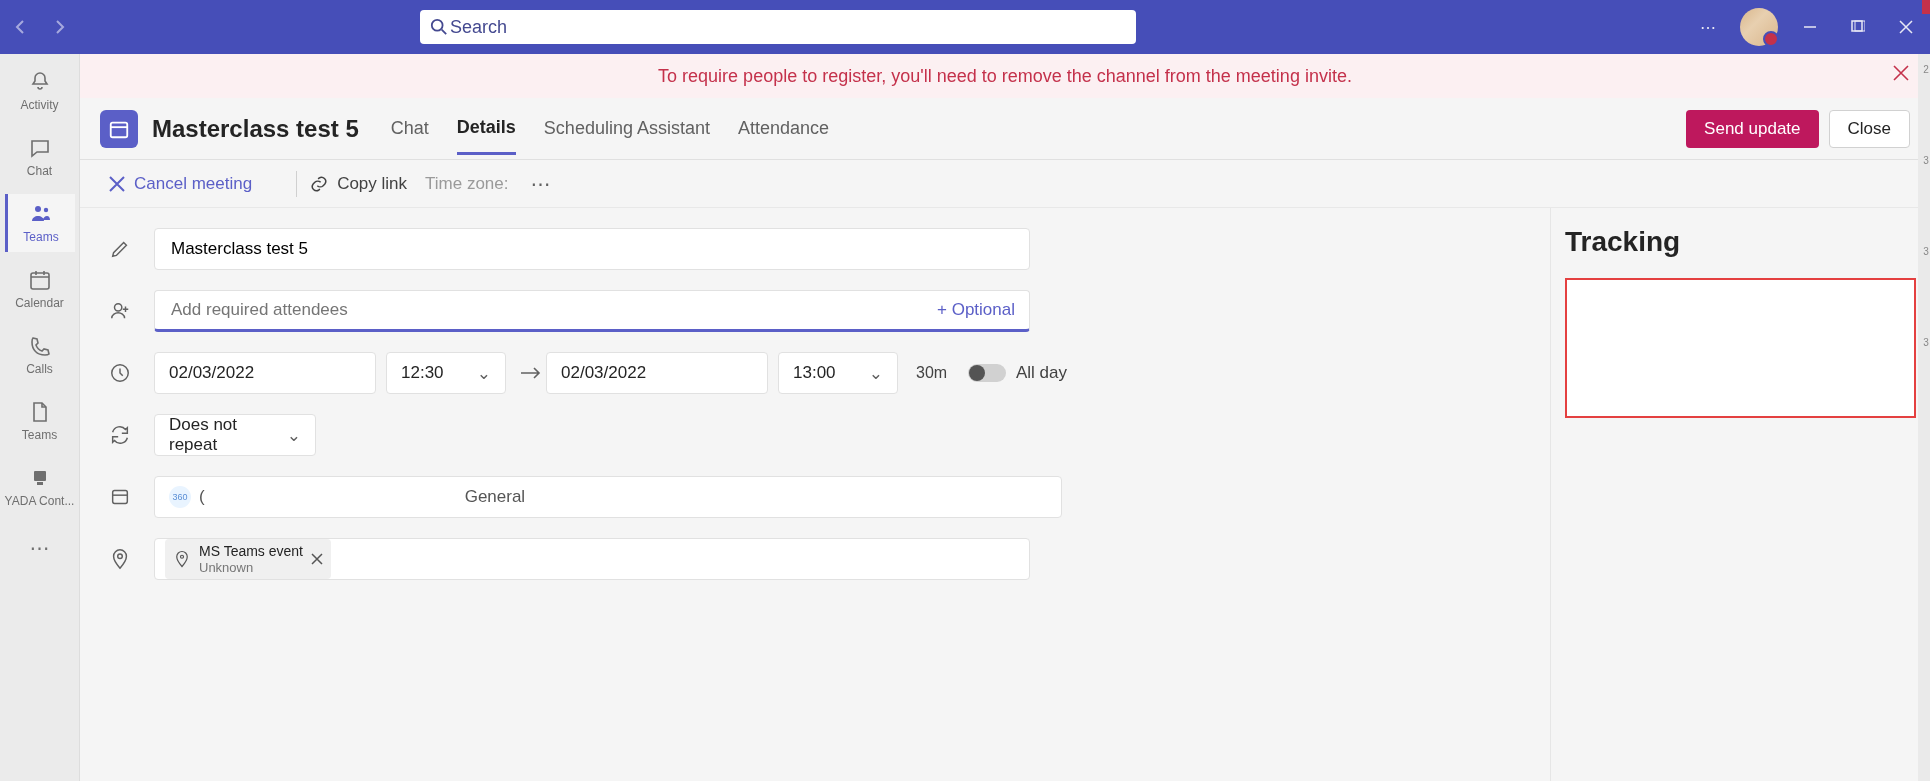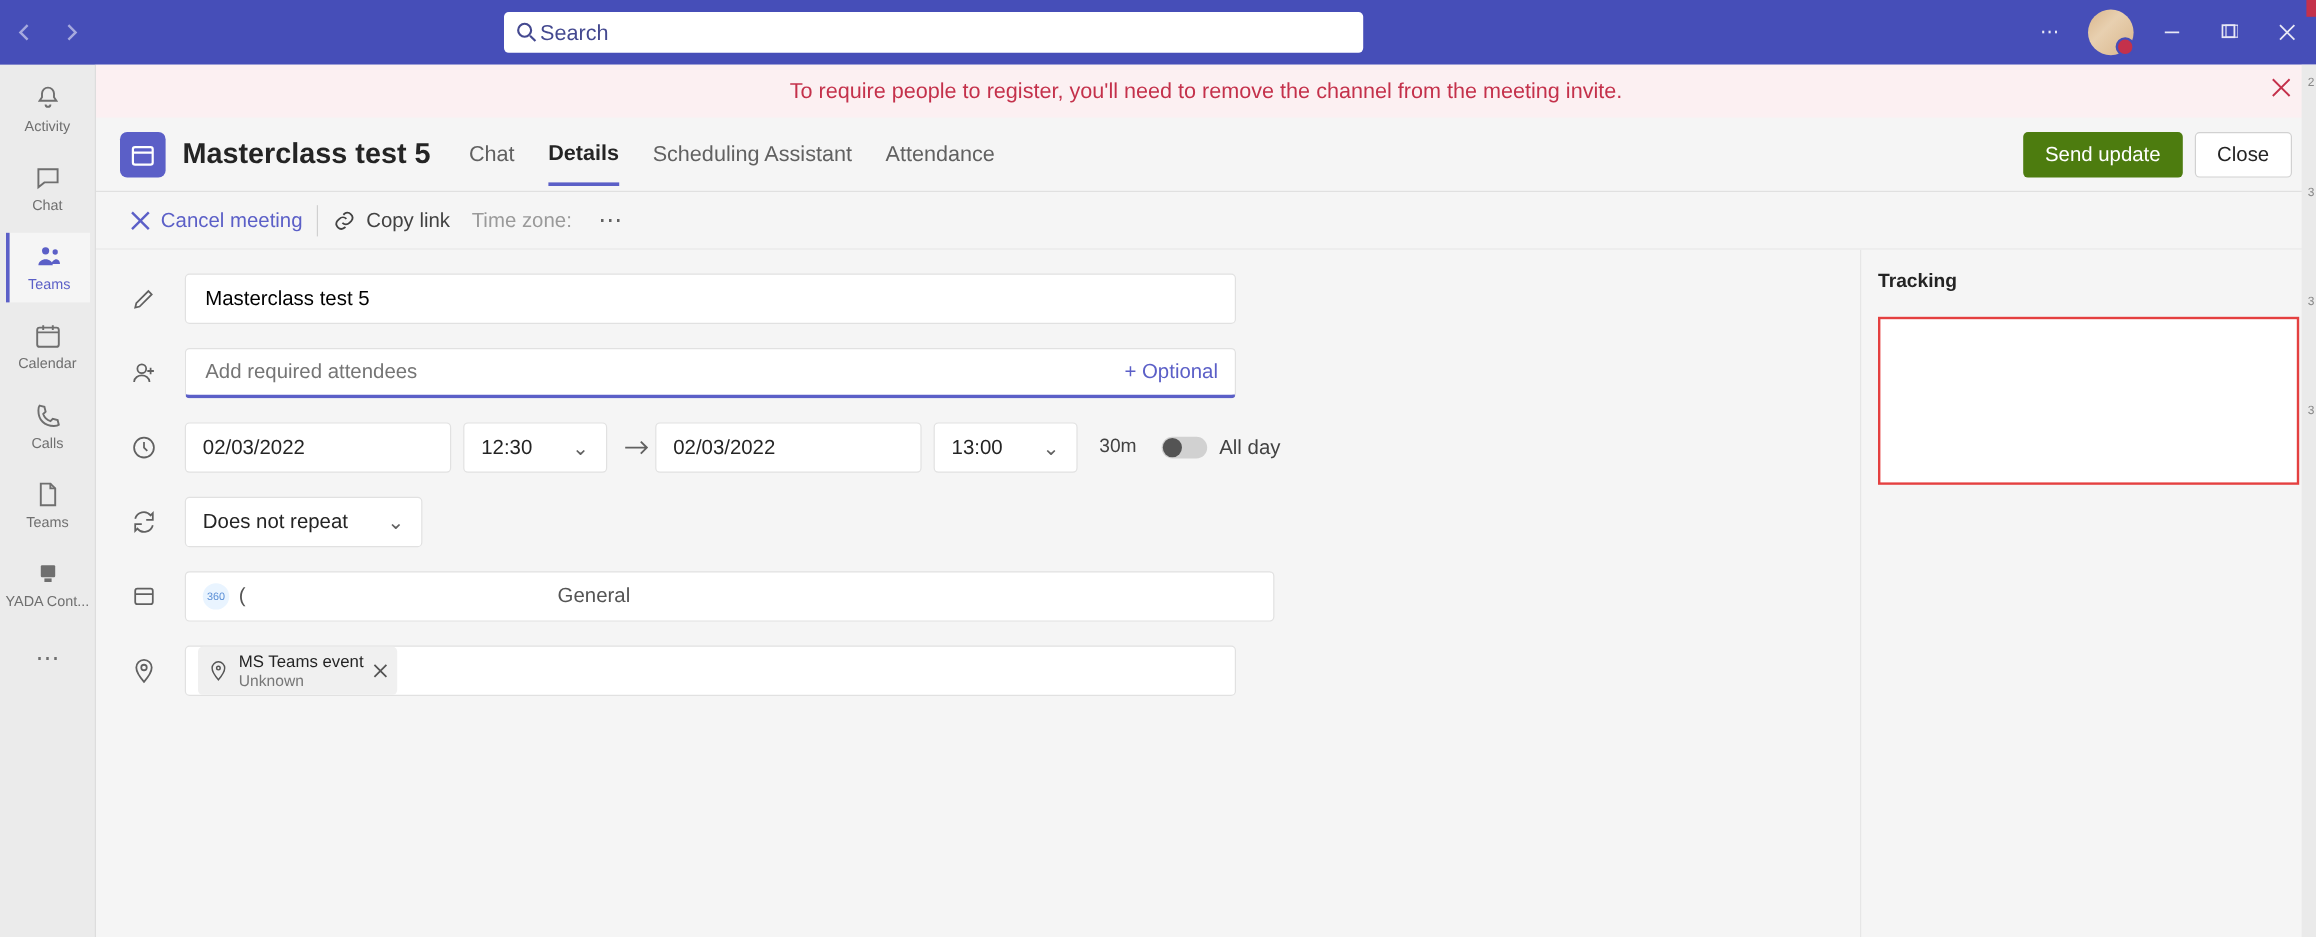--- a/index.html
+++ b/index.html
@@ -29,51 +29,51 @@
 
   .warnbar{height:44px;background:#fcf0f2;color:#c4314b;display:flex;align-items:center;justify-content:center;font-size:18px;position:relative;}
   .warnbar .xbtn{position:absolute;right:20px;top:10px;cursor:pointer;}
 
   .tabsrow{height:62px;display:flex;align-items:center;padding:0 20px;background:#f5f5f5;border-bottom:1px solid #e0e0e0;}
   .calicon{width:38px;height:38px;border-radius:6px;background:#5b5fc7;display:flex;align-items:center;justify-content:center;margin-right:14px;}
   .mtitle{font-size:24px;font-weight:700;margin-right:18px;}
   .tab{font-size:18px;color:#616161;margin:0 14px;cursor:pointer;padding:14px 0;}
   .tab.active{color:#242424;font-weight:600;border-bottom:3px solid #5b5fc7;}
   .btn{height:38px;padding:0 18px;border-radius:4px;font-size:17px;display:flex;align-items:center;cursor:pointer;}
-  .btn.primary{background:#4d7c0f;color:#fff;margin-right:10px;}
+  .btn.primary{background:#be185d;color:#fff;margin-right:10px;}
   .btn.secondary{background:#fff;border:1px solid #d1d1d1;color:#242424;}
 
   .actionrow{height:48px;display:flex;align-items:center;padding:0 20px 0 28px;border-bottom:1px solid #e8e8e8;font-size:17px;color:#616161;}
-  .actionrow .link{color:#5b5fc7;display:flex;align-items:center;cursor:pointer;margin-right:0;}
+  .actionrow .link{color:#5b5fc7;display:flex;align-items:center;cursor:pointer;margin-right:32px;}
   .actionrow .sep{width:1px;height:26px;background:#d0d0d0;margin:0 12px;}
   .copy{color:#424242;display:flex;align-items:center;cursor:pointer;margin-right:18px;}
   .tz{color:#9a9a9a;}
   .dots{margin-left:22px;color:#616161;cursor:pointer;font-size:20px;}
 
   .contentrow{flex:1;display:flex;overflow:hidden;}
   .form{flex:1;padding:20px 24px;overflow:auto;}
   .tracking{width:380px;border-left:1px solid #e6e6e6;padding:18px 14px;background:#f5f5f5;}
-  .tracking h2{margin:0 0 20px 0;font-size:16px;font-weight:700;}
+  .tracking h2{margin:0 0 20px 0;font-size:28px;font-weight:700;}
   .trackbox{border:2px solid #e44040;background:#fff;height:140px;}
 
   .frow{display:flex;align-items:center;margin-bottom:20px;}
   .ficon{width:32px;display:flex;justify-content:center;color:#616161;margin-right:18px;}
   .inputlike{background:#fff;border:1px solid #e1e1e1;border-radius:4px;height:42px;display:flex;align-items:center;padding:0 14px;font-size:17px;}
   .inputlike input{border:none;outline:none;font-size:17px;flex:1;background:transparent;}
   .title-input{width:876px;}
   .attend{width:876px;border-bottom:3px solid #5b5fc7;display:flex;justify-content:space-between;}
   .attend .opt{color:#5b5fc7;cursor:pointer;}
   .date{width:222px;margin-right:10px;}
   .time{width:120px;margin-right:10px;display:flex;justify-content:space-between;text-align:right;}
   .arrow{width:30px;display:flex;justify-content:center;color:#616161;}
   .dur{width:42px;color:#424242;margin-left:8px;}
   .toggle{width:38px;height:18px;border-radius:10px;background:#d1d1d1;position:relative;margin:0 10px 0 10px;}
   .toggle .knob{position:absolute;width:16px;height:16px;background:#545454;border-radius:50%;top:1px;left:1px;}
   .allday{color:#424242;font-size:17px;}
-  .repeat{width:198px;display:flex;justify-content:space-between;}
+  .repeat{width:162px;display:flex;justify-content:space-between;}
   .channel{width:908px;color:#555;}
   .chanicon{width:22px;height:22px;border-radius:50%;background:#e9f4ff;display:inline-flex;align-items:center;justify-content:center;font-size:9px;color:#5b8fd6;margin-right:8px;}
   .chantext{margin-left:260px;}
   .locfield{width:876px;display:flex;align-items:center;padding:6px 10px;gap:10px;}
   .locchip{background:#f0f0f0;border-radius:4px;padding:4px 8px;display:flex;align-items:center;gap:8px;font-size:14px;}
   .locchip .two{display:flex;flex-direction:column;line-height:1.2;}
   .locchip .sub{color:#777;font-size:13px;}
   .chipx{color:#555;cursor:pointer;}
   .chev{color:#616161;}
 

